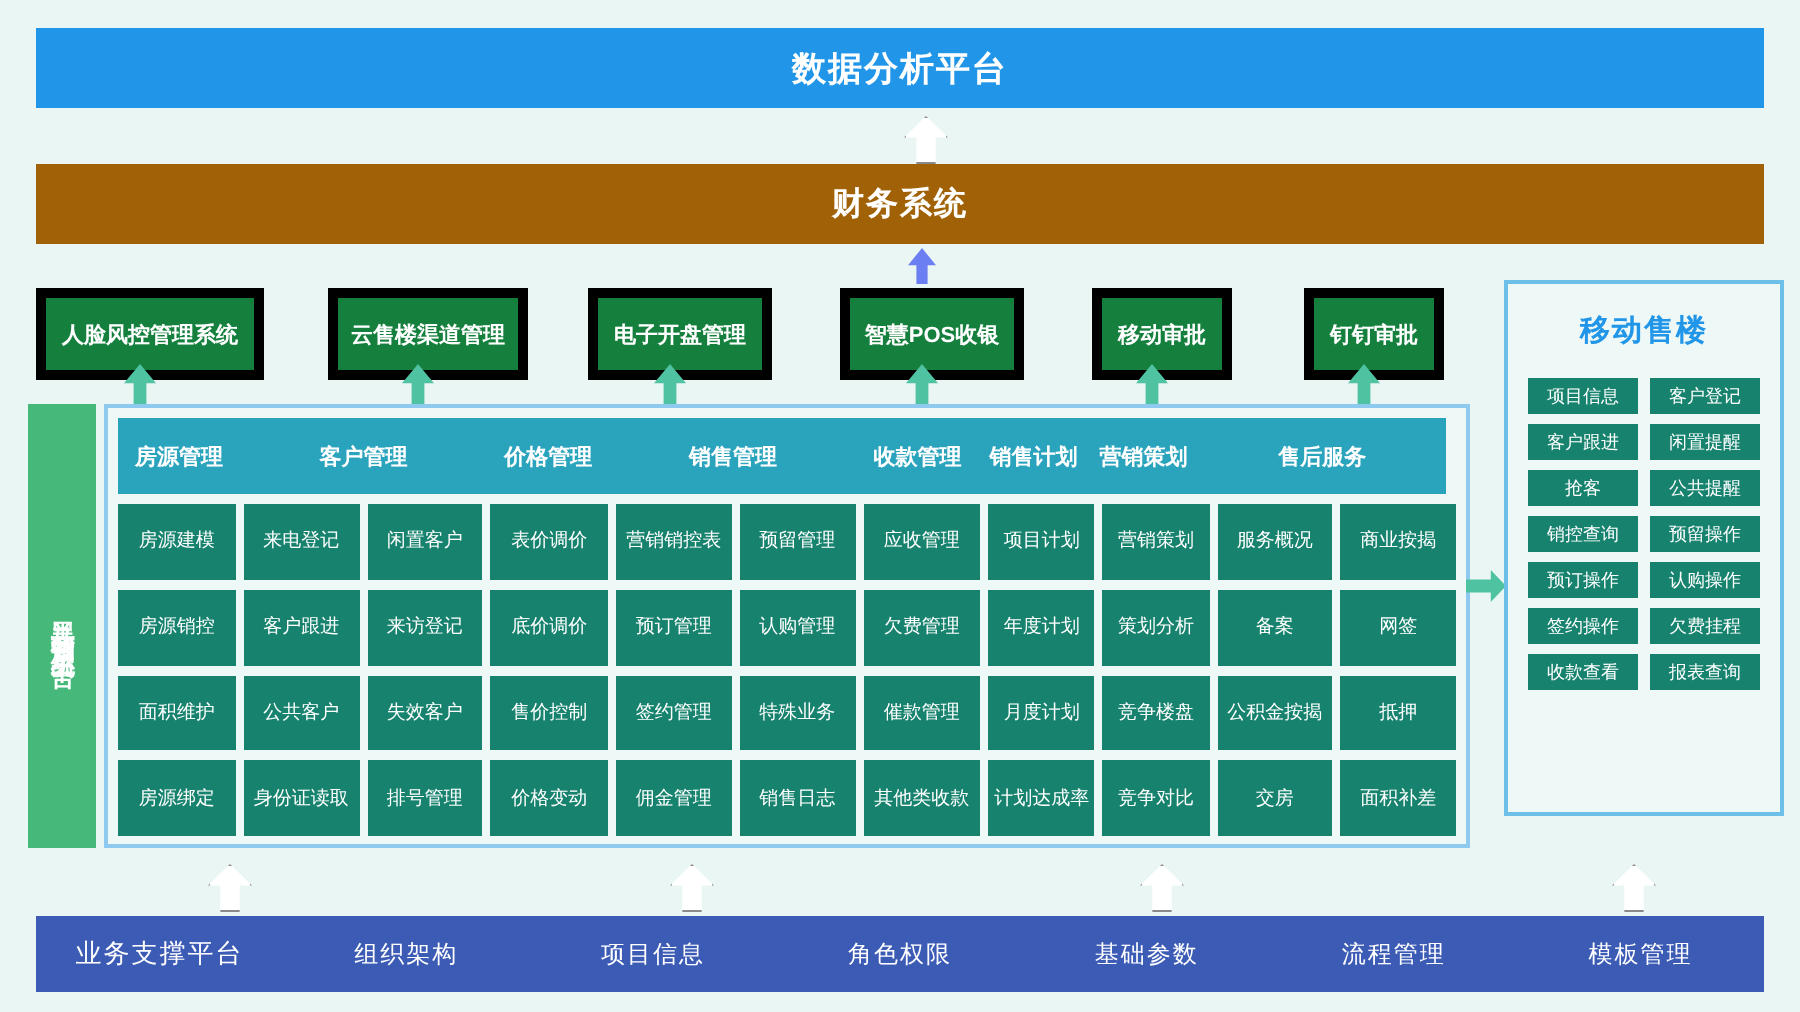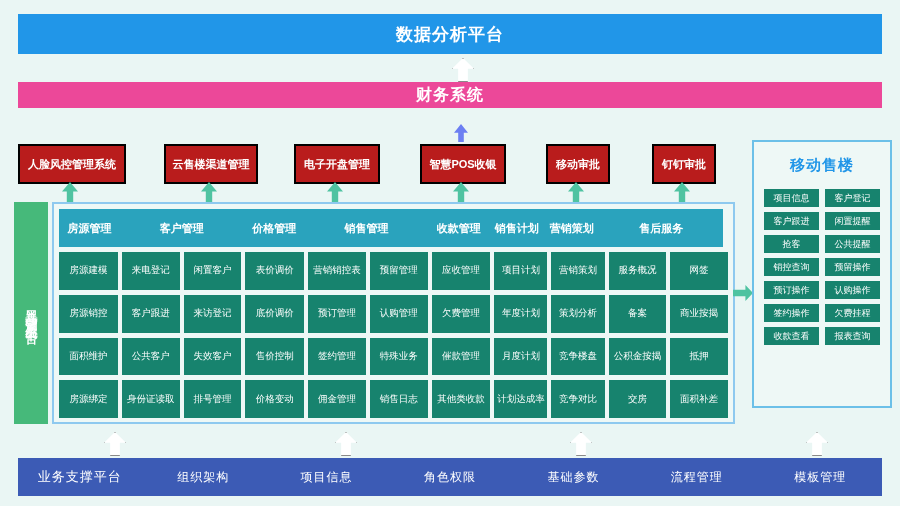--- a/index.html
+++ b/index.html
@@ -12,21 +12,21 @@
   }
   .root{position:relative;width:900px;height:506px;box-sizing:border-box;}
 
   
   .banner{
     position:absolute;left:18px;width:864px;
     display:flex;align-items:center;justify-content:center;
     color:#ffffff;font-weight:bold;letter-spacing:1px;
   }
   #banner-data{top:14px;height:40px;background:#2196e8;font-size:17px;}
-  #banner-finance{top:82px;height:26px;background:#ec4899;font-size:16px;}
+  #banner-finance{top:82px;height:40px;background:#a16207;font-size:16px;}
 
   
   .arrow-up-hollow{
     position:absolute;width:20px;height:22px;
     background:#ffffff;border:1px solid #8a8a8a;
     clip-path:polygon(50% 0%,100% 45%,72% 45%,72% 100%,28% 100%,28% 45%,0% 45%);
   }
   .arrow-up-solid{
     position:absolute;width:16px;height:20px;
     background:#4fc3a1;
@@ -39,24 +39,24 @@
   }
   .arrow-right-solid{
     position:absolute;width:20px;height:16px;
     background:#4fc3a1;
     clip-path:polygon(0% 30%,62% 30%,62% 0%,100% 50%,62% 100%,62% 70%,0% 70%);
   }
 
   
   .sysbox{
     position:absolute;top:144px;height:36px;
-    background:#b91c1c;color:#fff;
+    background:#15803d;color:#fff;
     display:flex;align-items:center;justify-content:center;
     font-size:11px;font-weight:bold;white-space:nowrap;
-    border:2px solid #000000;
+    border:5px solid #000000;
   }
 
   
   #middle-platform-label{
     position:absolute;left:14px;top:202px;width:34px;height:222px;
     background:#46b97a;color:#ffffff;
     writing-mode:vertical-rl;text-orientation:upright;
     display:flex;align-items:center;justify-content:center;
     font-size:12px;font-weight:bold;letter-spacing:3px;
   }
@@ -245,22 +245,22 @@
         </div>
         <div class="feature-col" style="width: 126px;">
           <div class="subcols">
             <div class="feature-sub">
               <div class="feature-cell">服务概况</div>
               <div class="feature-cell">备案</div>
               <div class="feature-cell">公积金按揭</div>
               <div class="feature-cell">交房</div>
             </div>
             <div class="feature-sub">
+              <div class="feature-cell">商业按揭</div>
               <div class="feature-cell">网签</div>
-              <div class="feature-cell">商业按揭</div>
               <div class="feature-cell">抵押</div>
               <div class="feature-cell">面积补差</div>
             </div>
           </div>
         </div>
       </div>
   </div>
 
   <div class="arrow-right-solid" style="left:733px;top:285px;"></div>
 

